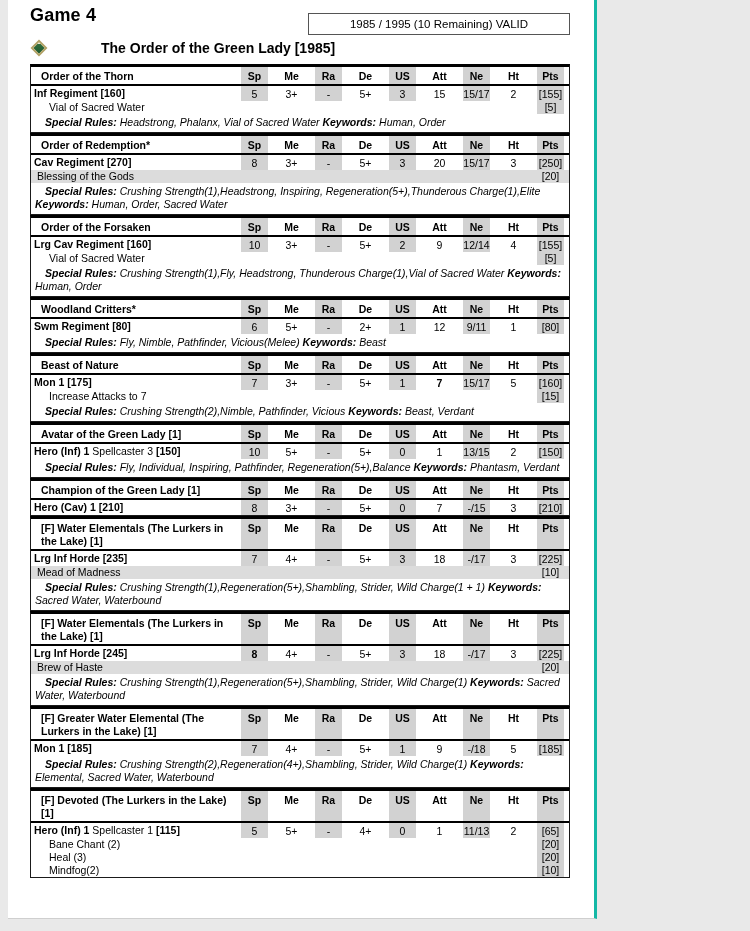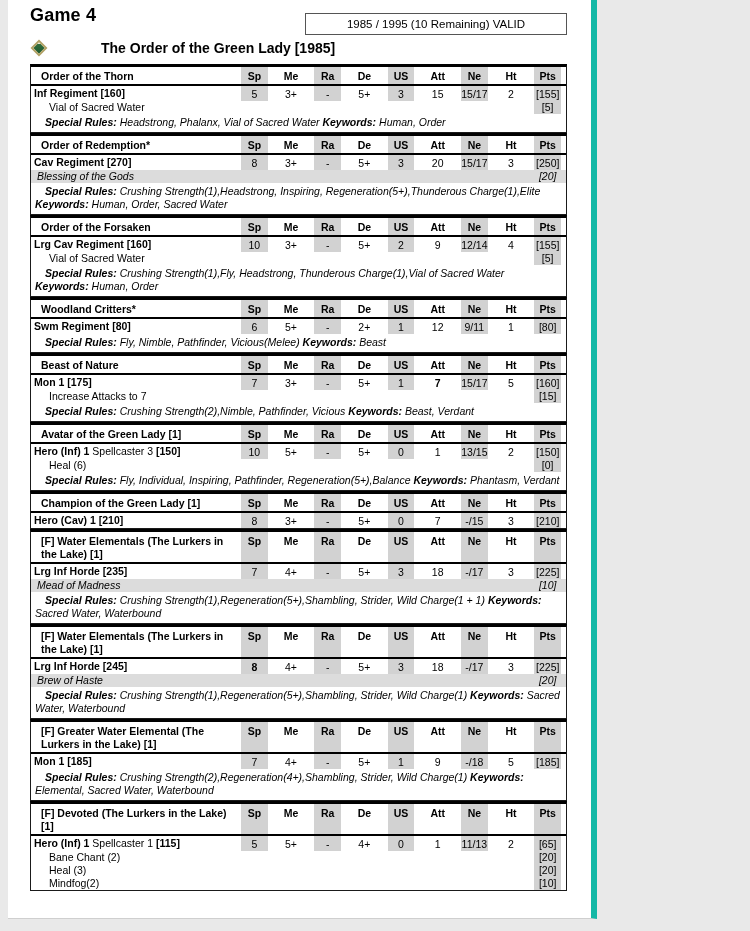--- a/index.html
+++ b/index.html
@@ -6,21 +6,21 @@
   html,body { width:750px; height:931px; overflow:hidden; }
   body {
     background:#e9e9e9;
     font-family:"Liberation Sans","DejaVu Sans",sans-serif;
     color:#000;
     position:relative;
   }
   .page {
     position:absolute; left:8px; top:0; width:589px; height:919px;
     background:#ffffff;
-    border-right:6px solid #14b8a6;
+    border-right:3px solid #14b8a6;
     border-bottom:1px solid #cfcfcf;
     padding:4px 24px 0 22px;
   }
   
   .top-row { display:flex; align-items:flex-start; justify-content:space-between; }
   .game-title { font-size:18px; font-weight:bold; padding-top:1px; letter-spacing:.2px; }
   .points-box {
     border:1.5px solid #555; width:262px; text-align:center;
     font-size:11.5px; padding:4px 18px; margin-top:9px;
   }
@@ -44,21 +44,21 @@
   .cellbox { margin:0 5px; height:100%; padding-top:2px; }
   .cellbox.shaded { background:var(--stripe,#d2d2d2); }
   .hdr-row { border-bottom:2.5px solid #000; font-weight:bold; }
   .hdr-row .name-cell { padding-top:3px; padding-bottom:1px; line-height:13px; text-decoration:none; }
   .hdr-row .cellbox { padding-top:3px; }
   .unit-row { line-height:14px; }
   .unit-row .name-cell { font-weight:bold; padding-left:3px; }
   .unit-row .cellbox { padding-top:1px; }
   .item-row { line-height:13px; }
   .item-row .name-cell { flex:0 0 205px; padding-left:18px; }
-  .item-row.shaded-row { background:var(--item-row,#dcdcdc);font-style:italic; }
+  .item-row.shaded-row { background:var(--item-row,#dcdcdc); }
   .item-row.shaded-row .name-cell { padding-left:6px; }
   .item-row .cellbox { padding-top:0; }
   .rules-row {
     padding:2px 6px 3px 4px;
     font-style:italic; line-height:13px; text-indent:10px;
   }
   .rules-row b { font-style:italic; }
   .seg-normal { font-weight:normal; }
 </style>
 </head>
@@ -563,50 +563,20 @@
           <div class="stat-cell">
             <div class="cellbox shaded">13/15</div>
           </div>
           <div class="stat-cell">
             <div class="cellbox">2</div>
           </div>
           <div class="stat-cell">
             <div class="cellbox shaded">[150]</div>
           </div>
         </div>
-        <div class="row item-row">
-          <div class="name-cell">Heal (6)</div>
-          <div class="stat-cell">
-            <div class="cellbox"></div>
-          </div>
-          <div class="stat-cell">
-            <div class="cellbox"></div>
-          </div>
-          <div class="stat-cell">
-            <div class="cellbox"></div>
-          </div>
-          <div class="stat-cell">
-            <div class="cellbox"></div>
-          </div>
-          <div class="stat-cell">
-            <div class="cellbox"></div>
-          </div>
-          <div class="stat-cell">
-            <div class="cellbox"></div>
-          </div>
-          <div class="stat-cell">
-            <div class="cellbox"></div>
-          </div>
-          <div class="stat-cell">
-            <div class="cellbox"></div>
-          </div>
-          <div class="stat-cell">
-            <div class="cellbox shaded">[0]</div>
-          </div>
-        </div>
         <div class="rules-row"><b>Special Rules: </b><span>Fly, Individual, Inspiring, Pathfinder, Regeneration(5+),Balance </span><b>Keywords: </b><span>Phantasm, Verdant</span></div>
       </div>
       <div class="unit-block">
         <div class="row hdr-row">
           <div class="name-cell">Champion of the Green Lady [1]</div>
           <div class="stat-cell">
             <div class="cellbox shaded">Sp</div>
           </div>
           <div class="stat-cell">
             <div class="cellbox">Me</div>

